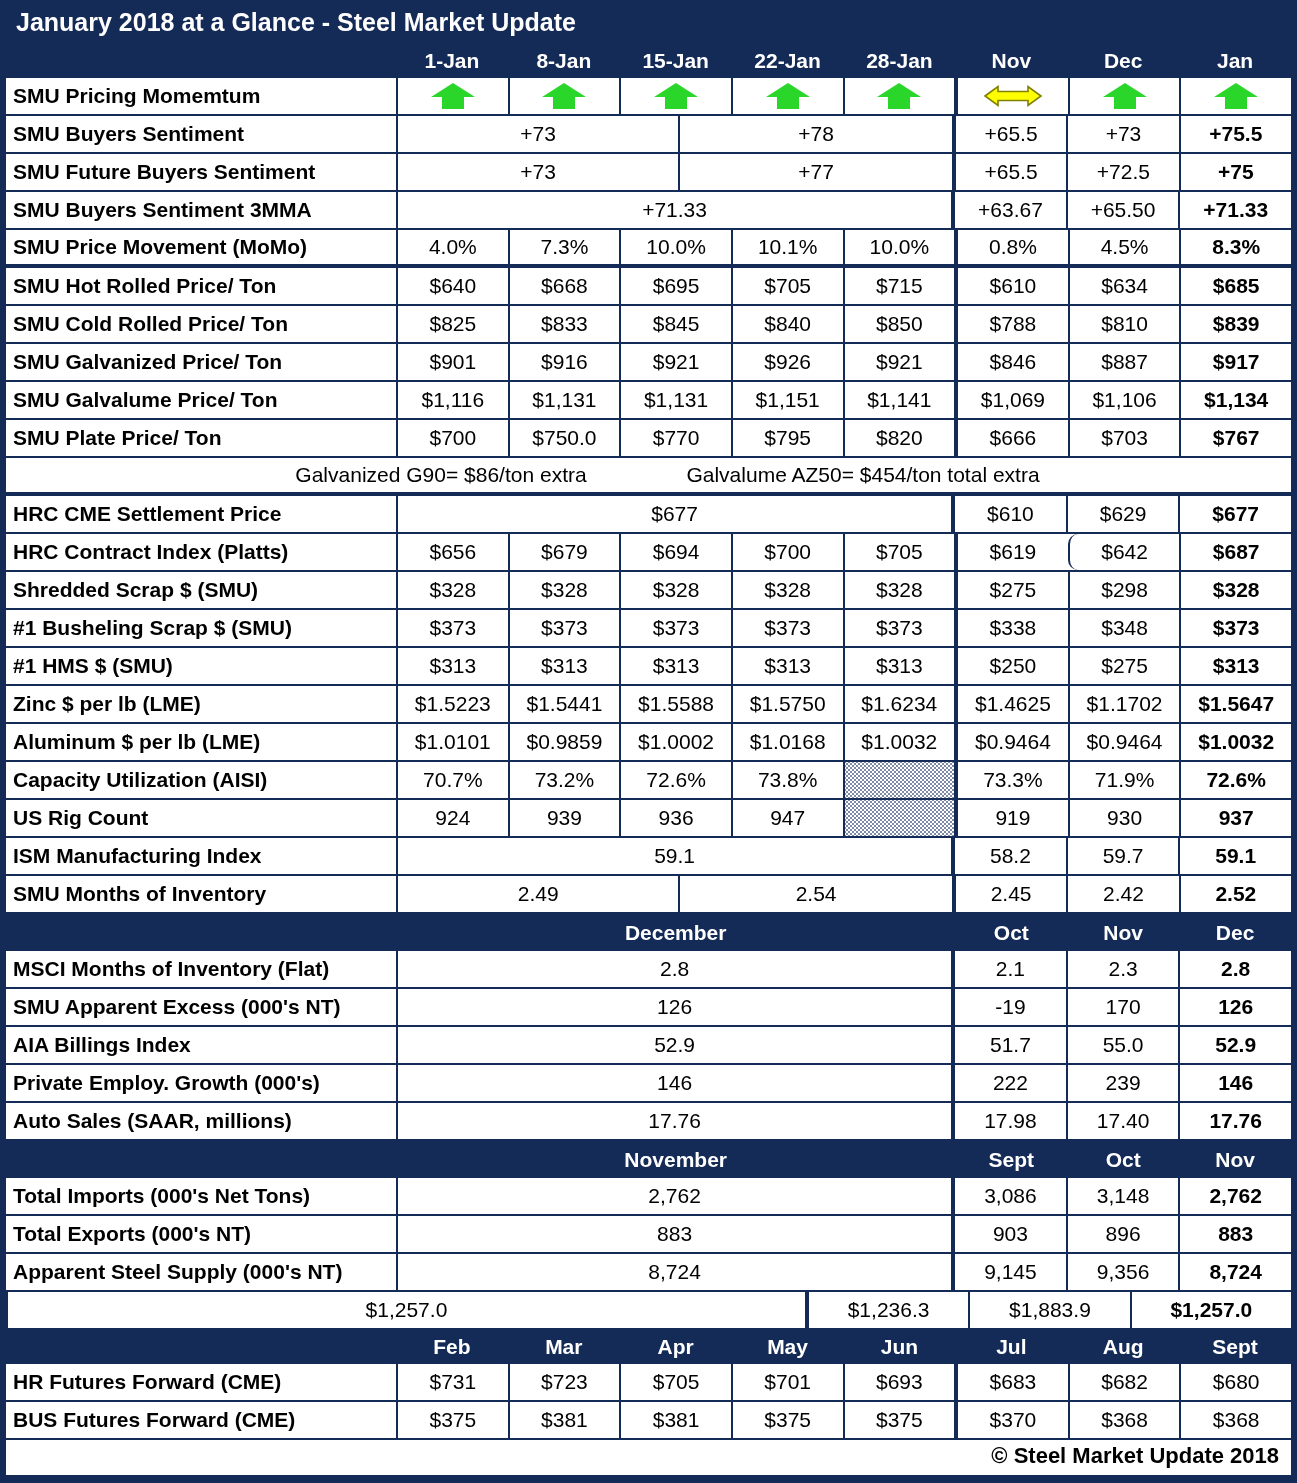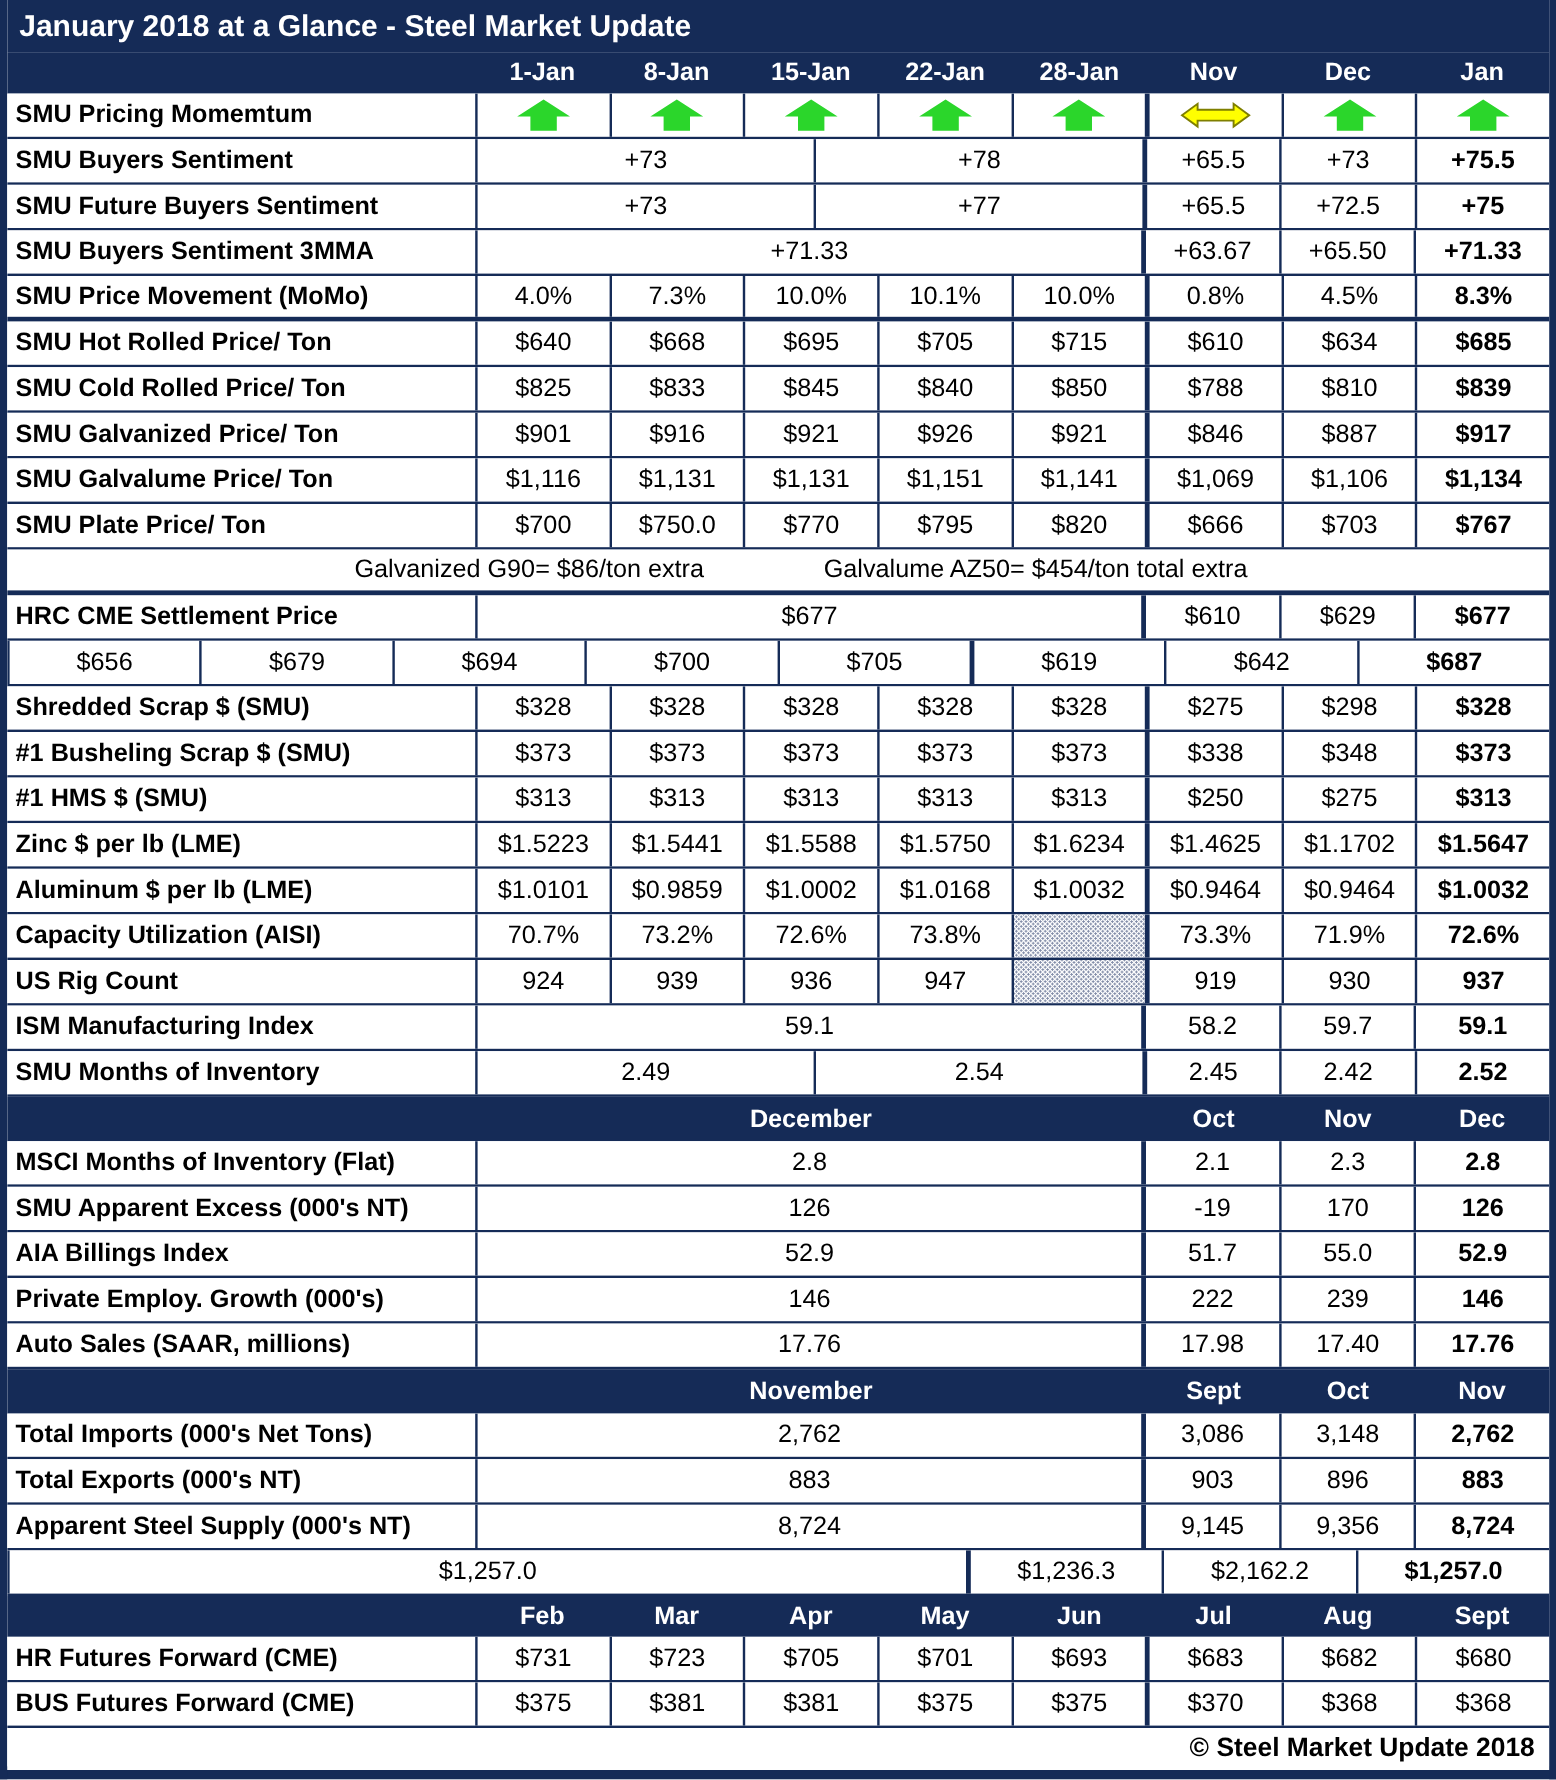--- a/index.html
+++ b/index.html
@@ -187,27 +187,28 @@
         <span style="left: 857px;">Galvalume AZ50= $454/ton total extra</span>
       </div>
       <div class="row">
         <div class="label">HRC CME Settlement Price</div>
         <div class="cell" style="flex-grow: 5;">$677</div>
         <div class="cell tl" style="flex-grow: 1;">$610</div>
         <div class="cell" style="flex-grow: 1;">$629</div>
         <div class="cell bold" style="flex-grow: 1;">$677</div>
       </div>
       <div class="row">
+        <div class="label">HRC Contract Index (Platts)</div>
         <div class="cell" style="flex-grow: 1;">$656</div>
         <div class="cell" style="flex-grow: 1;">$679</div>
         <div class="cell" style="flex-grow: 1;">$694</div>
         <div class="cell" style="flex-grow: 1;">$700</div>
         <div class="cell" style="flex-grow: 1;">$705</div>
         <div class="cell tl" style="flex-grow: 1;">$619</div>
-        <div class="cell" style="flex-grow: 1;">$642</div>
+        <div class="cell" style="flex-grow: 1; border-radius: 10px;">$642</div>
         <div class="cell bold" style="flex-grow: 1;">$687</div>
       </div>
       <div class="row">
         <div class="label">Shredded Scrap $ (SMU)</div>
         <div class="cell" style="flex-grow: 1;">$328</div>
         <div class="cell" style="flex-grow: 1;">$328</div>
         <div class="cell" style="flex-grow: 1;">$328</div>
         <div class="cell" style="flex-grow: 1;">$328</div>
         <div class="cell" style="flex-grow: 1;">$328</div>
         <div class="cell tl" style="flex-grow: 1;">$275</div>
@@ -361,21 +362,21 @@
       <div class="row">
         <div class="label">Apparent Steel Supply (000's NT)</div>
         <div class="cell" style="flex-grow: 5;">8,724</div>
         <div class="cell tl" style="flex-grow: 1;">9,145</div>
         <div class="cell" style="flex-grow: 1;">9,356</div>
         <div class="cell bold" style="flex-grow: 1;">8,724</div>
       </div>
       <div class="row">
         <div class="cell" style="flex-grow: 5;">$1,257.0</div>
         <div class="cell tl" style="flex-grow: 1;">$1,236.3</div>
-        <div class="cell" style="flex-grow: 1;">$2,162.2</div>
+        <div class="cell" style="flex-grow: 1;">$1,883.9</div>
         <div class="cell bold" style="flex-grow: 1;">$1,257.0</div>
       </div>
       <div class="row hdr">
         <div class="label"></div>
         <div class="cell">Feb</div>
         <div class="cell">Mar</div>
         <div class="cell">Apr</div>
         <div class="cell">May</div>
         <div class="cell">Jun</div>
         <div class="cell tl">Jul</div>

